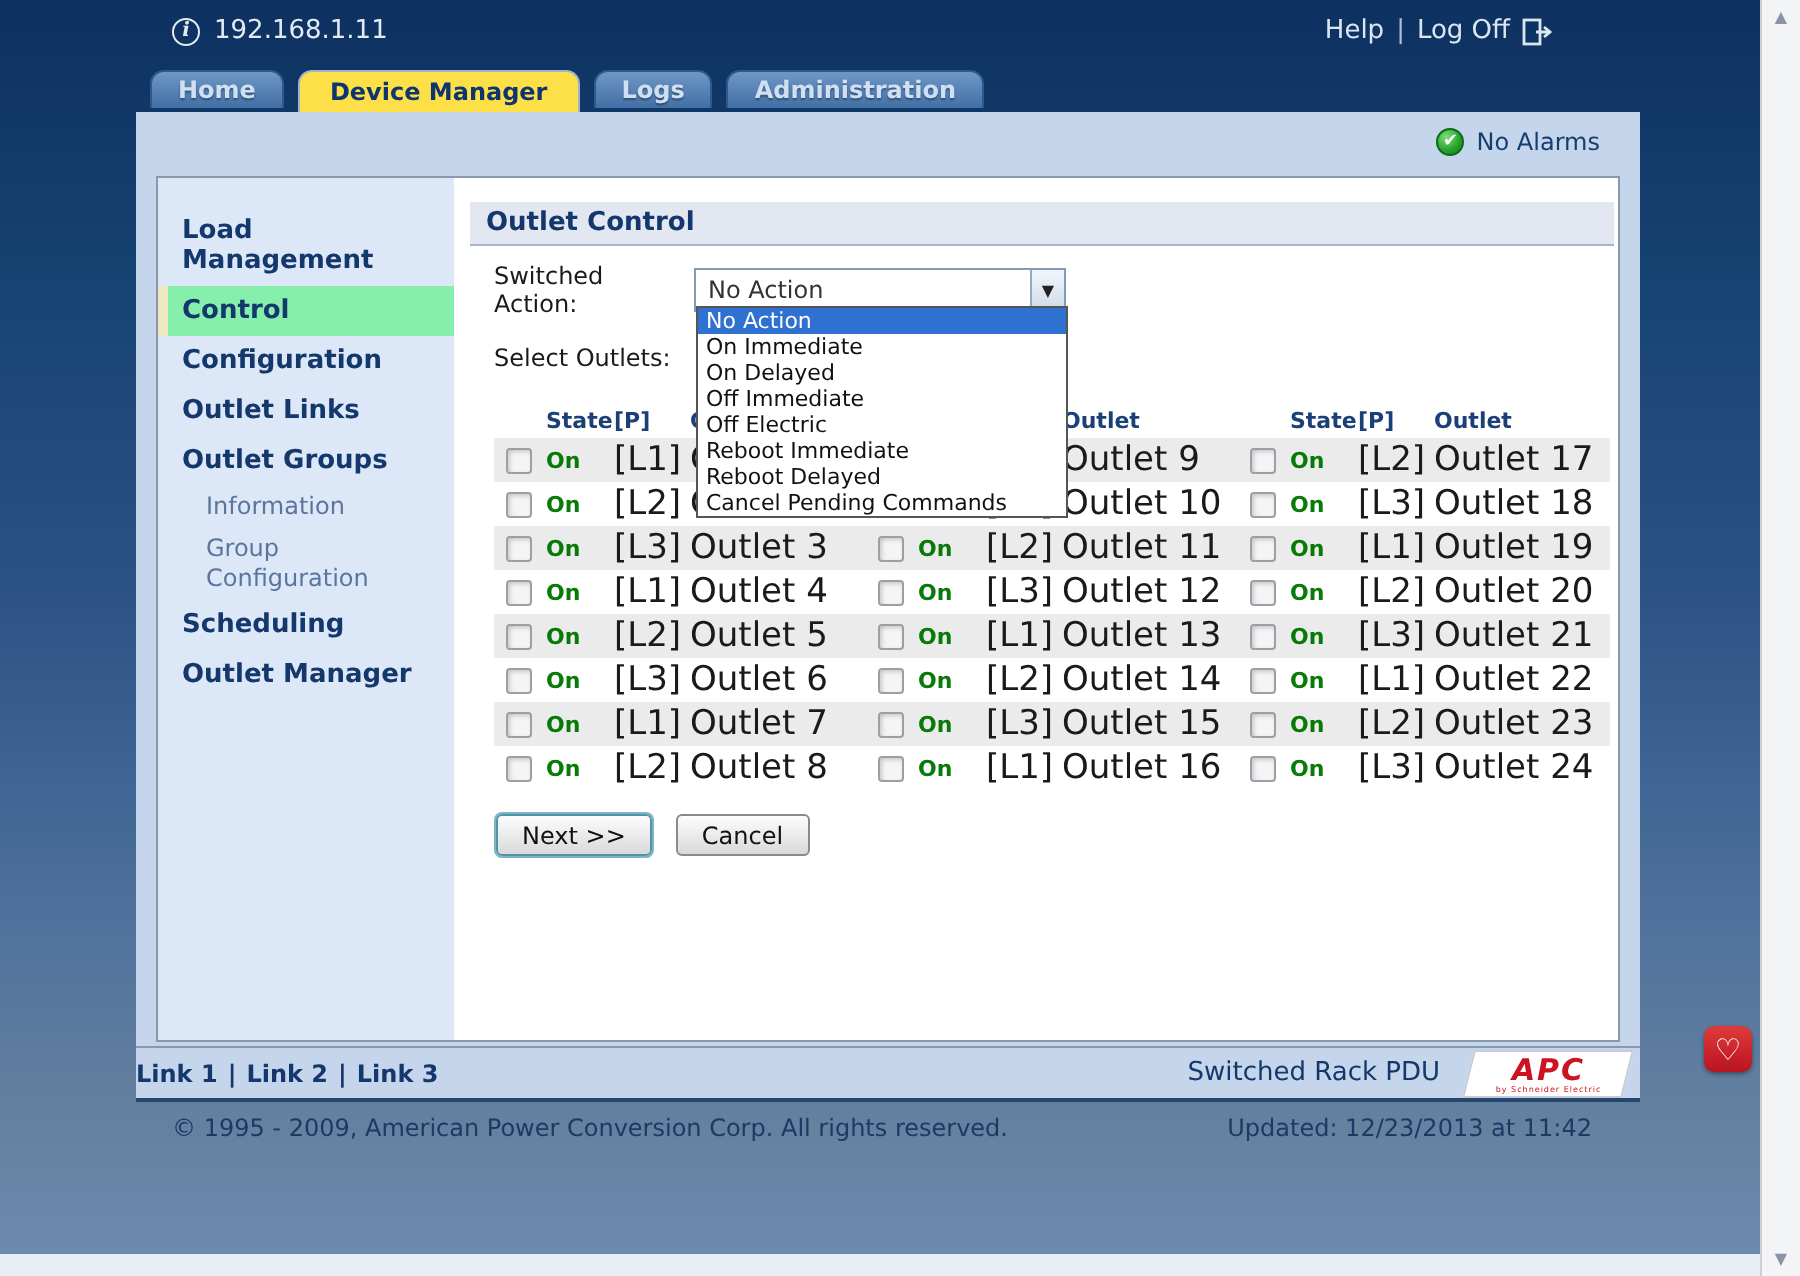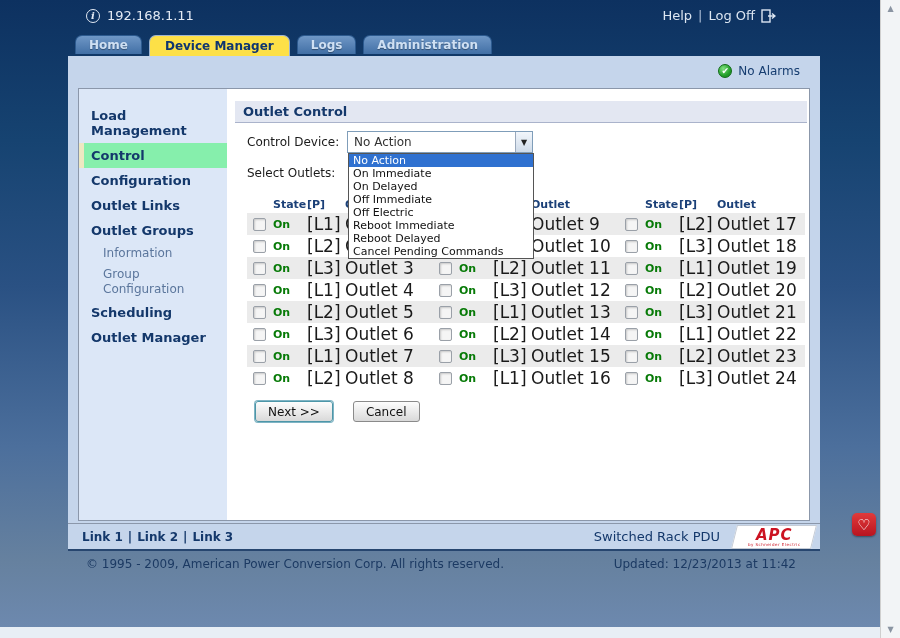--- a/index.html
+++ b/index.html
@@ -66,28 +66,28 @@
   .ot-row { display:flex; height:22px; align-items:center; }
   .ot-row.stripe { background:#ebebeb; }
   .ot-group { width:186px; display:grid; grid-template-columns:26px 34px 38px auto; align-items:center; }
   .h-state,.h-phase,.h-outlet { font-size:11px; font-weight:bold; color:#1b4078; }
   .checkbox { width:13px; height:13px; margin-left:6px; background:#f5f5f5; border:1px solid #9aa0a8;
               border-radius:2px; box-shadow:inset 1px 1px 2px rgba(0,0,0,.18); }
   .c-state { font-size:11px; font-weight:bold; color:#077a07; }
   .c-phase,.c-name { font-size:17px; color:#1a1a1a; white-space:nowrap; }
 
   
-  .btn-row { margin:12px 0 0 20px; display:flex; gap:20px; }
+  .btn-row { margin:12px 0 0 13px; display:flex; gap:12px; }
   .btn { height:21px; padding:0 12px; font-size:12px; color:#111; border-radius:3px;
          background:linear-gradient(#fdfdfd,#d9d9d9); border:1px solid #8a8a8a; font-family:inherit; }
   .btn.primary { border:1px solid #4d96a8; box-shadow:0 0 0 1px #7fb4c4; }
 
   
   .link-bar { position:absolute; left:0; right:0; bottom:0; height:26px; border-top:1px solid #8b97aa;
-              display:flex; align-items:center; padding-left:14px; }
+              display:flex; align-items:center; }
   .links { font-size:12px; font-weight:bold; color:#14386b; display:flex; gap:5px; }
   .links .lsep { color:#14386b; }
   .link-bar .spacer { flex:1; }
   .product-name { font-size:13px; font-weight:normal; color:#14386b; margin-right:14px; }
   .apc-logo { width:80px; height:24px; background:#fff; border:1px solid #c5ccd6; transform:skewX(-14deg);
               margin-right:6px; display:flex; flex-direction:column; align-items:center; justify-content:center; }
   .apc-logo .inner { transform:skewX(14deg); text-align:center; line-height:1; }
   .apc-word { color:#cc1322; font-size:15px; font-weight:bold; font-style:italic; letter-spacing:1px; }
   .apc-sub { color:#cc1322; font-size:4px; letter-spacing:.5px; }
 
@@ -151,21 +151,21 @@
         <div class="nav-sub">Information</div>
         <div class="nav-sub">Group Configuration</div>
         <div class="nav-item">Scheduling</div>
         <div class="nav-item">Outlet Manager</div>
       </div>
 
     <div class="main">
       <div class="main-title">Outlet Control</div>
 
       <div class="form-row">
-        <span class="form-label">Control Device:</span>
+        <span class="form-label">Switched Action:</span>
         <div class="select-box">
           <span class="select-value">No Action</span>
           <span class="select-arrow">▼</span>
         </div>
       </div>
 
       <div class="dropdown-list" id="ddlist">
           <div class="dd-item selected">No Action</div>
           <div class="dd-item">On Immediate</div>
           <div class="dd-item">On Delayed</div>

